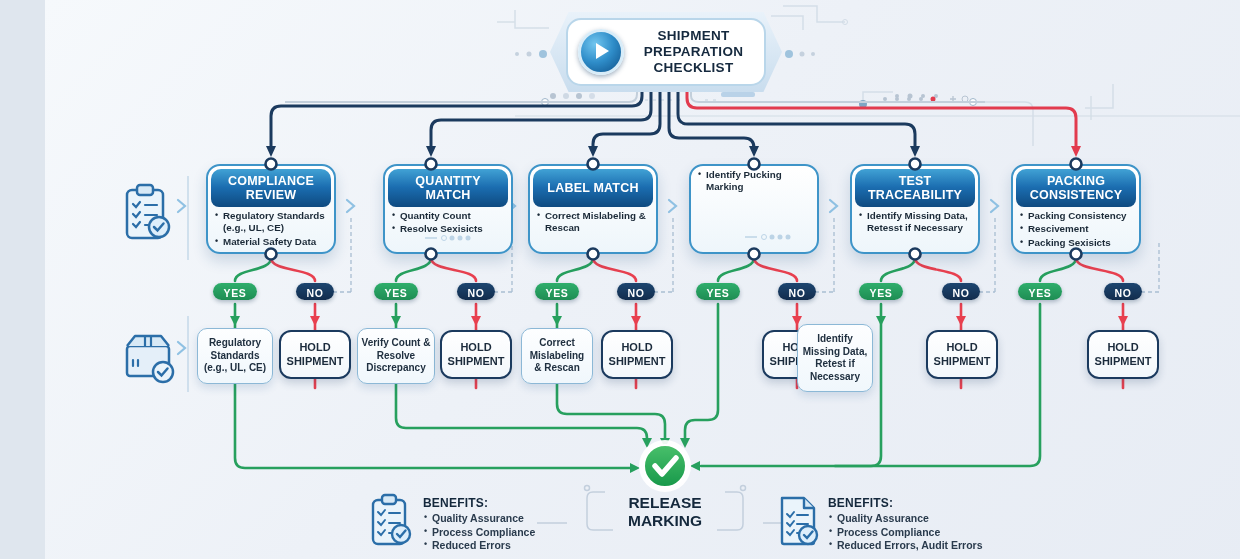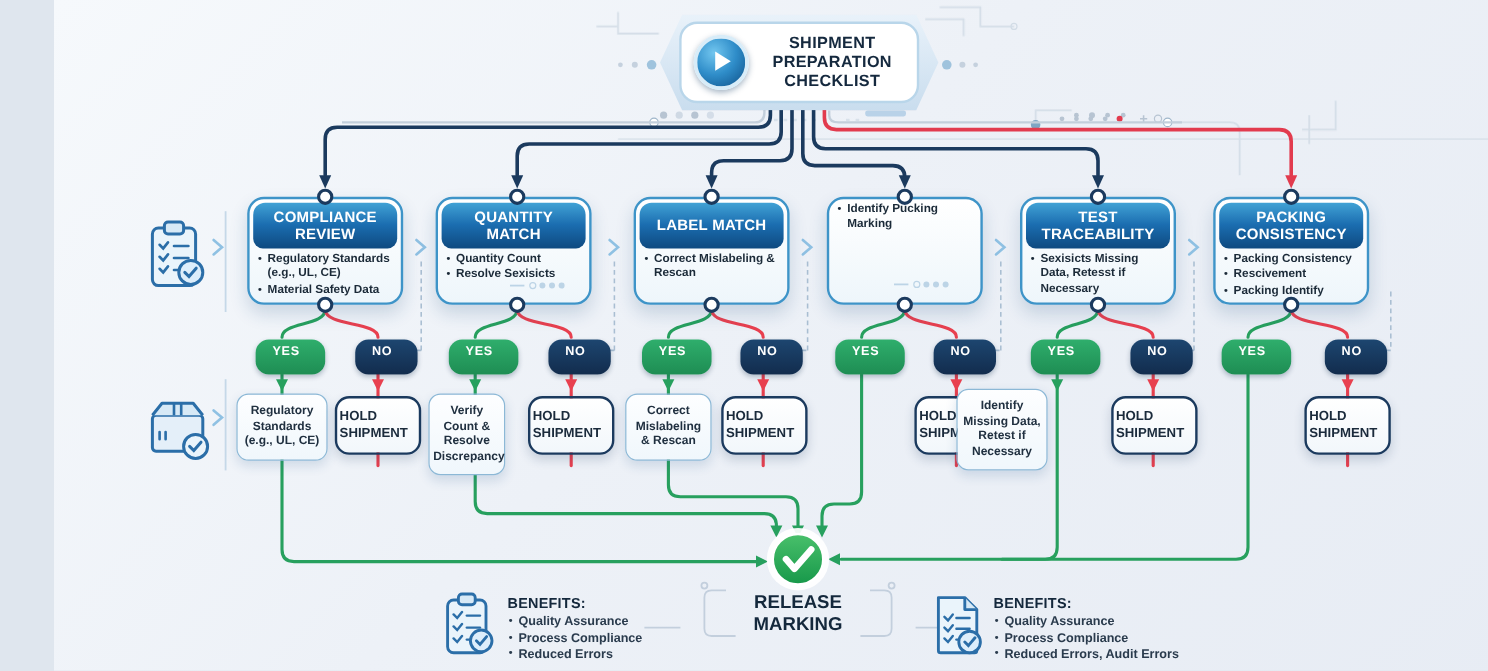--- a/index.html
+++ b/index.html
@@ -30,31 +30,31 @@
       border:2px solid #3e94c8;border-radius:14px;box-sizing:border-box;
       box-shadow:0 7px 14px rgba(30,80,130,.18);}
   .cp-head{margin:3px;height:38px;border-radius:10px 10px 8px 8px;display:flex;align-items:center;justify-content:center;
       background:linear-gradient(180deg,#41a2d5 0%,#1b6db0 48%,#0e4a80 100%);
       color:#fff;font-size:12.5px;font-weight:800;line-height:1.12;text-align:center;letter-spacing:.2px;padding:0 4px;}
   .cp-list{margin:3px 4px 0 6px;padding:0 0 0 9px;list-style:none;}
   .cp-list li{position:relative;font-size:9.8px;font-weight:700;color:#1b2a38;line-height:1.26;margin-bottom:1px;}
   .cp-list li::before{content:"•";position:absolute;left:-8px;top:0;font-size:9px;color:#1b2a38;}
 
   
-  .badge{top:283px;height:29px;border-radius:11px;color:#fff;font-size:10.5px;font-weight:800;
-     letter-spacing:.6px;line-height:21px;z-index:2;box-shadow:0 2px 4px rgba(20,50,80,.3);padding-left:14px;}
+  .badge{top:283px;height:17px;border-radius:11px;color:#fff;font-size:10.5px;font-weight:800;
+     letter-spacing:.6px;text-align:center;line-height:21px;z-index:2;box-shadow:0 2px 4px rgba(20,50,80,.3);}
   .yes{width:44px;background:linear-gradient(180deg,#2fae6c,#1e8d53);}
   .no{width:38px;background:linear-gradient(180deg,#1d4670,#122c4d);}
 
   
   .act{top:328px;z-index:2;background:linear-gradient(180deg,#fdfeff,#f0f7fc);border:1.5px solid #8cb8d6;
      border-radius:10px;font-size:10px;font-weight:700;color:#203040;text-align:center;
      line-height:1.26;padding:8px 3px;box-sizing:border-box;box-shadow:0 4px 9px rgba(40,90,140,.16);}
   .hold{top:330px;width:72px;z-index:2;background:linear-gradient(180deg,#ffffff,#f2f7fb);border:2px solid #1b3a5e;
-     border-radius:12px;font-size:11px;font-weight:800;color:#1b2b3c;
+     border-radius:12px;font-size:11px;font-weight:800;color:#1b2b3c;text-align:center;
      line-height:1.3;padding:8px 2px;box-sizing:border-box;box-shadow:0 4px 9px rgba(30,60,100,.2);}
 
   
   .release-label{left:552px;top:494px;width:136px;text-align:center;font-size:15.5px;font-weight:800;
      color:#14283c;line-height:1.18;z-index:2;}
   .benefits{z-index:2;}
   .benefits h4{margin:0 0 2px 0;font-size:12px;font-weight:800;color:#14283c;letter-spacing:.2px;}
   .benefits ul{margin:0;padding:0 0 0 9px;list-style:none;}
   .benefits li{position:relative;font-size:10.5px;font-weight:600;color:#2a3b4d;line-height:1.3;}
   .benefits li::before{content:"•";position:absolute;left:-8px;top:0;font-size:9px;color:#2a3b4d;}
@@ -231,69 +231,69 @@
     <path d="M37,44 l3.5,3.5 l6,-7" stroke="#2b6ea8" stroke-width="2.5" fill="none" stroke-linecap="round"></path>
   </svg>
 
   <div class="abs cp" style="left:161px">
     <div class="cp-head">COMPLIANCE REVIEW</div>
     <ul class="cp-list">
       <li>Regulatory Standards (e.g., UL, CE)</li>
       <li>Material Safety Data</li>
     </ul>
   </div>
-  <div class="abs cp" style="left:318px">
+  <div class="abs cp" style="left:338px">
     <div class="cp-head">QUANTITY MATCH</div>
     <ul class="cp-list">
       <li>Quantity Count</li>
       <li>Resolve Sexisicts</li>
     </ul>
   </div>
   <div class="abs cp" style="left:483px">
     <div class="cp-head">LABEL MATCH</div>
     <ul class="cp-list">
       <li>Correct Mislabeling &amp; Rescan</li>
     </ul>
   </div>
   <div class="abs cp" style="left:644px">
     <ul class="cp-list">
       <li>Identify Pucking Marking</li>
     </ul>
   </div>
   <div class="abs cp" style="left:805px">
     <div class="cp-head">TEST TRACEABILITY</div>
     <ul class="cp-list">
-      <li>Sexisicts Missing Data, Retesst if Necessary</li>
+      <li>Identify Missing Data, Retesst if Necessary</li>
     </ul>
   </div>
   <div class="abs cp" style="left:966px">
     <div class="cp-head">PACKING CONSISTENCY</div>
     <ul class="cp-list">
       <li>Packing Consistency</li>
       <li>Rescivement</li>
-      <li>Packing Identify</li>
+      <li>Packing Sexisicts</li>
     </ul>
   </div>
 
   <div class="abs badge yes" style="left:168px">YES</div>
   <div class="abs badge no" style="left:251px">NO</div>
   <div class="abs badge yes" style="left:329px">YES</div>
   <div class="abs badge no" style="left:412px">NO</div>
   <div class="abs badge yes" style="left:490px">YES</div>
   <div class="abs badge no" style="left:572px">NO</div>
   <div class="abs badge yes" style="left:651px">YES</div>
   <div class="abs badge no" style="left:733px">NO</div>
   <div class="abs badge yes" style="left:814px">YES</div>
   <div class="abs badge no" style="left:897px">NO</div>
   <div class="abs badge yes" style="left:973px">YES</div>
   <div class="abs badge no" style="left:1059px">NO</div>
 
   <div class="abs act" style="left:152px;width:76px">Regulatory Standards (e.g., UL, CE)</div>
   <div class="abs hold" style="left:234px">HOLD SHIPMENT</div>
-  <div class="abs act" style="left:312px;width:64px">Verify Count &amp; Resolve Discrepancy</div>
+  <div class="abs act" style="left:312px;width:78px">Verify Count &amp; Resolve Discrepancy</div>
   <div class="abs hold" style="left:395px">HOLD SHIPMENT</div>
   <div class="abs act" style="left:476px;width:72px">Correct Mislabeling &amp; Rescan</div>
   <div class="abs hold" style="left:556px">HOLD SHIPMENT</div>
   <div class="abs hold" style="left:717px">HOLD SHIPMENT</div>
   <div class="abs act" style="left:752px;width:76px;top:324px">Identify Missing Data, Retest if Necessary</div>
   <div class="abs hold" style="left:881px">HOLD SHIPMENT</div>
   <div class="abs hold" style="left:1042px">HOLD SHIPMENT</div>
 
   <div class="abs release-label">RELEASE MARKING</div>
 

